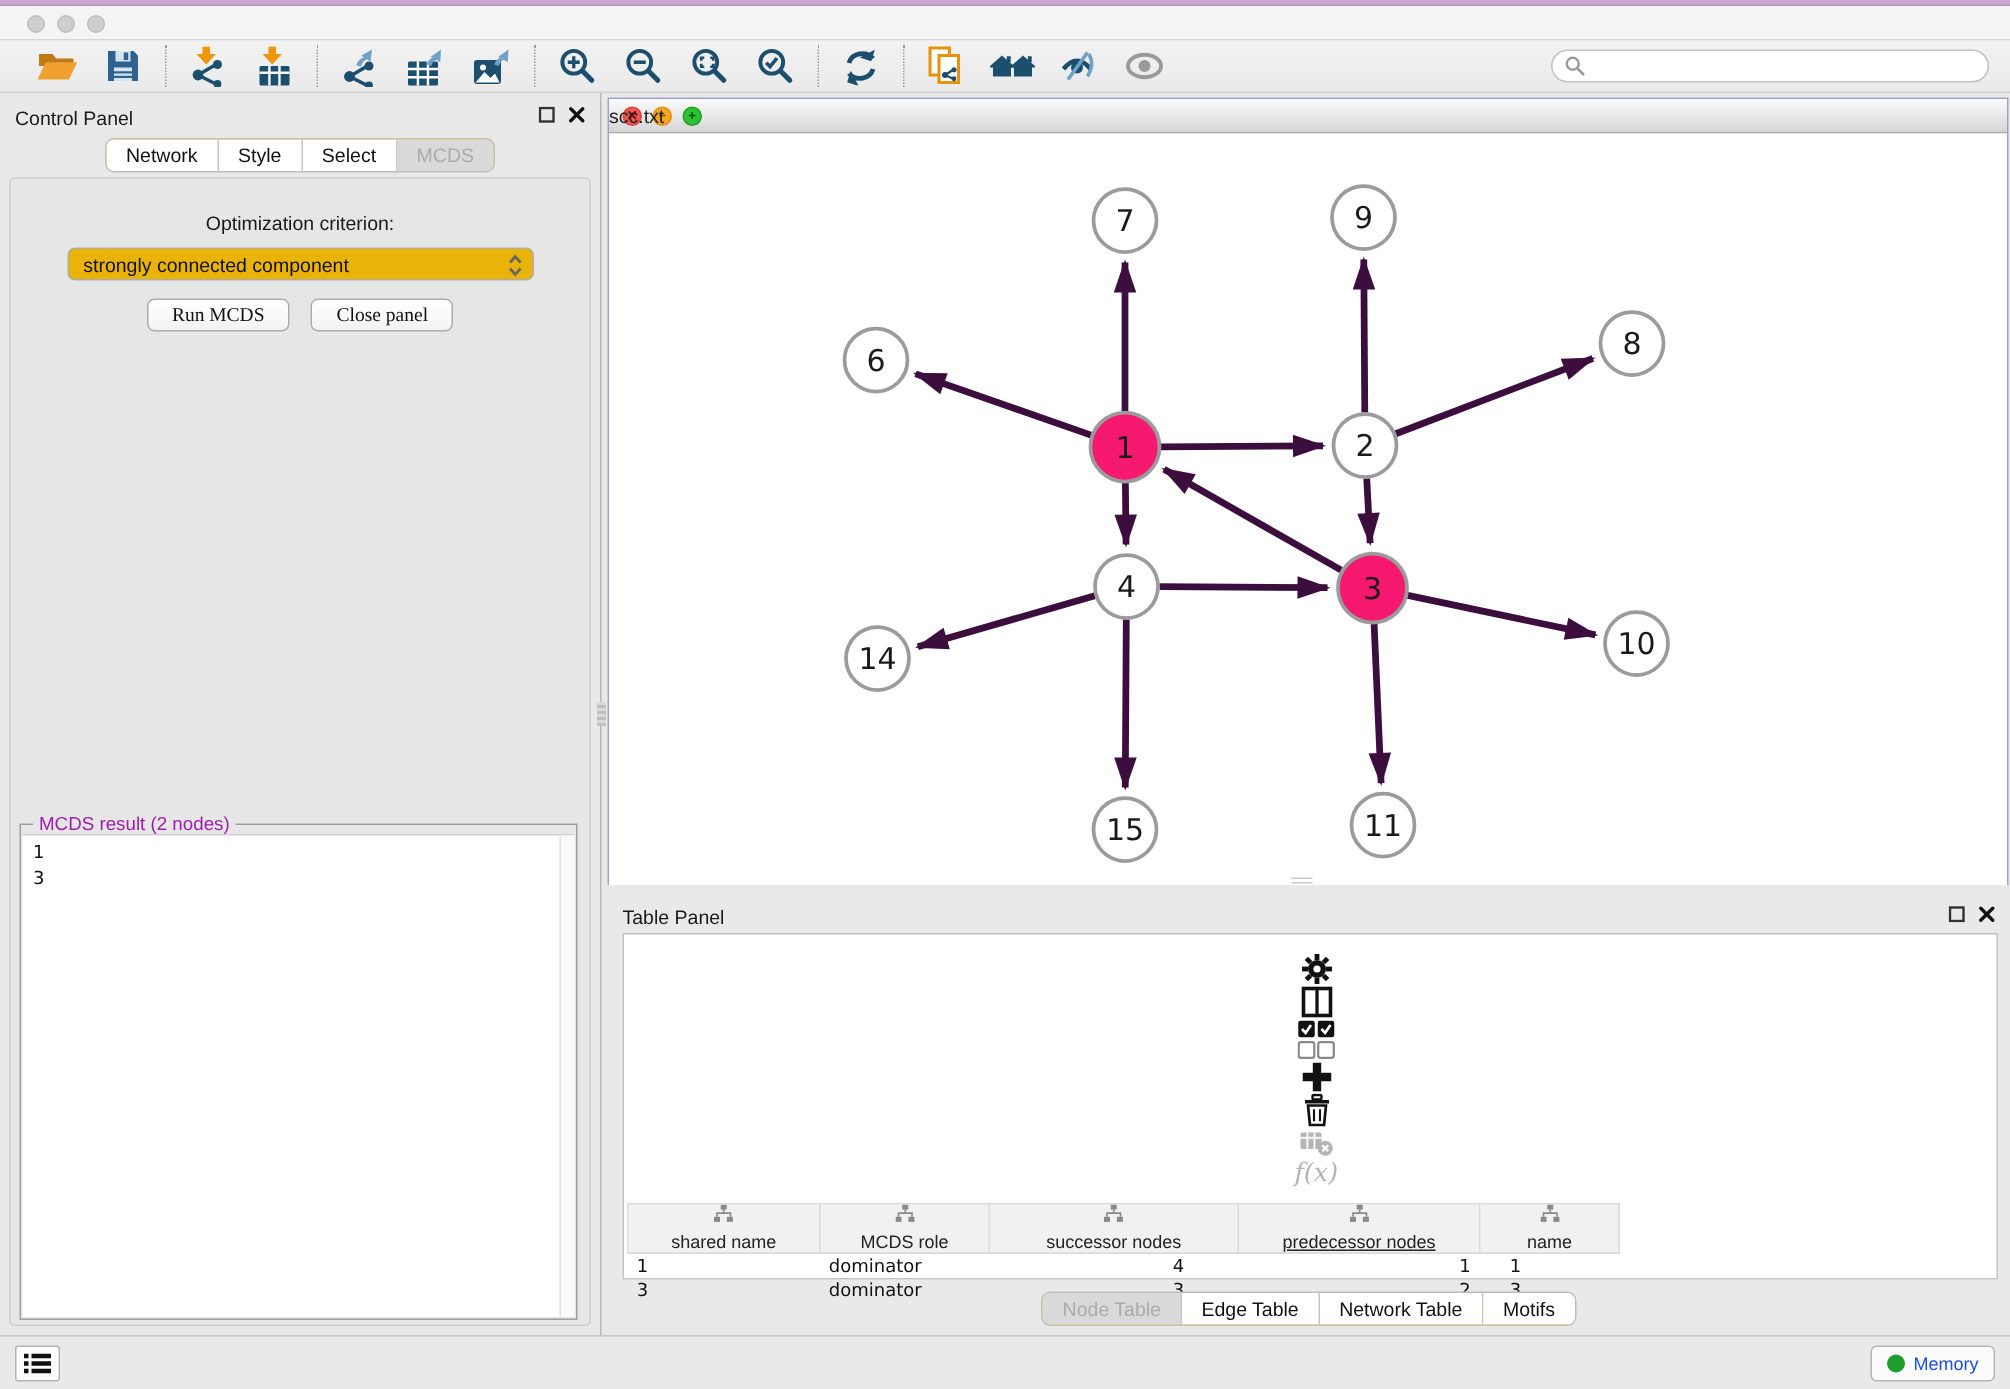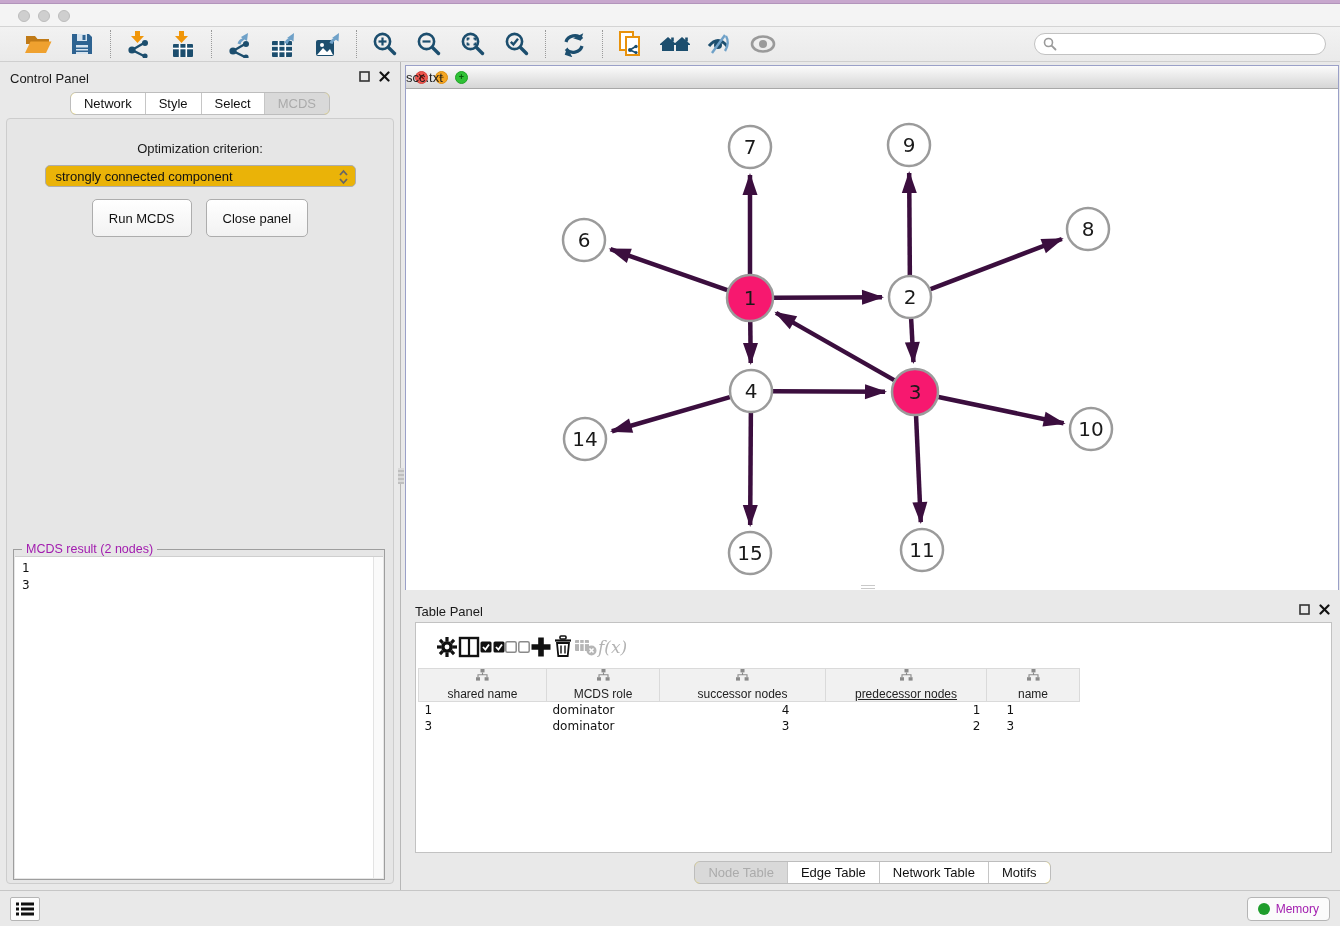--- a/index.html
+++ b/index.html
@@ -29,21 +29,21 @@
   .segmented { display:flex; justify-content:center; }
   .seg-tabs { display:inline-flex; border:1px solid #BDBDBD; border-radius:6px; overflow:hidden; background:#fde047; }
   .seg-tab { font-size:13px; padding:3px 13px; color:#111; background:#fff; border-right:1px solid #C6C6C6; cursor:pointer; white-space:nowrap; }
   .seg-tab:last-child { border-right:none; }
   .seg-tab.active { background:#D9D9D9; color:#ABABAB; }
   #cp-content { position:absolute; left:6px; right:6px; top:56px; bottom:6px; background:#E6E6E6; border:1px solid #CDCDCD; border-radius:4px; }
   #opt-label { text-align:center; font-size:13px; color:#1a1a1a; margin-top:22px; }
   #opt-select { position:relative; margin:9px auto 0 auto; width:311px; height:22px; background:#eab308; border:1px solid #ADADAD; border-radius:5px; font-size:13px; color:#111; display:flex; align-items:center; padding:0 22px 0 10px; cursor:pointer; }
   #opt-select .stepper { position:absolute; right:6px; top:2px; }
   .cp-buttons { display:flex; justify-content:center; gap:14px; margin-top:12px; }
-  .push-btn { height:38px; background:linear-gradient(#FFFFFF,#F2F2F2); border:1px solid #ADADAD; border-radius:5px; font-size:13px; color:#111; padding:0 16px; display:flex; align-items:center; cursor:pointer; font-family:Liberation Sans, sans-serif; }
+  .push-btn { height:22px; background:linear-gradient(#FFFFFF,#F2F2F2); border:1px solid #ADADAD; border-radius:5px; font-size:13px; color:#111; padding:0 16px; display:flex; align-items:center; cursor:pointer; font-family:Liberation Serif, serif; }
   #result-group { position:absolute; left:6px; right:8px; top:430px; bottom:3px; border:1px solid #9E9E9E; }
   #result-title { position:absolute; top:-8px; left:8px; background:#E6E6E6; padding:0 4px; font-size:12.5px; color:#a21caf; }
   #result-area { position:absolute; left:1px; right:1px; top:6px; bottom:1px; background:#fff; border-top:1px solid #CFCFCF; }
   #result-text { font-family:"DejaVu Sans",sans-serif; font-size:12px; line-height:17px; color:#111; padding:3px 0 0 7px; white-space:pre; }
   #result-scrollbar { position:absolute; right:0; top:0; bottom:0; width:10px; background:#FAFAFA; border-left:1px solid #E3E3E3; }
 
   
   #net-frame { position:absolute; left:405px; top:65px; width:934px; height:525px; border:1px solid #9AA0C8; background:#fff; }
   #net-titlebar { position:relative; height:23px; background:linear-gradient(#FBFBFB,#D6D6D6); border-bottom:1px solid #A8A8A8; }
   #net-title { position:absolute; width:100%; top:4px; font-size:13px; color:#222; }
@@ -54,40 +54,40 @@
   .nlight.green { background:#2FC135; border:1px solid #1FA226; color:#0A5B0D; }
   #net-canvas { position:absolute; left:0; top:23px; width:932px; height:501px; background:#fff; overflow:hidden; }
   #graph-svg { width:100%; height:100%; }
   .canvas-grip { position:absolute; left:455px; bottom:1px; width:14px; height:4px; border-top:1px solid #C9C9C9; border-bottom:1px solid #C9C9C9; }
   #splitter-grip { position:absolute; left:398px; top:468px; width:6px; height:16px; background:repeating-linear-gradient(#D9D9D9 0 2px, #BFBFBF 2px 4px); }
 
   
   #table-panel { position:absolute; left:405px; top:595px; width:935px; height:295px; }
   #tp-header { position:relative; height:26px; }
   #tp-content { position:absolute; left:10px; right:8px; top:27px; height:231px; background:#fff; border:1px solid #C2C2C2; }
-  #tp-toolbar { display:flex; align-items:center; padding:12px 0 10px 20px; }
+  #tp-toolbar { display:flex; align-items:center; padding:12px 0 10px 8px;flex-direction:column; }
   .tp-icon { display:flex; align-items:center; justify-content:center; cursor:pointer; }
   #fx-label { font-family:"DejaVu Serif",serif; font-style:italic; font-size:17px; color:#B3B3B3; }
   #tbl { border-collapse:collapse; table-layout:fixed; margin-left:2px; }
   #tbl th { background:#F1F1F1; border:1px solid #DADADA; font-weight:normal; font-size:12px; color:#222; height:21px; }
   #tbl th .th-inner { display:flex; align-items:center; justify-content:flex-start; gap:6px;flex-direction:column; }
   #tbl td { font-size:12px; color:#111; height:16px; padding:0 6px; font-family:"DejaVu Sans",sans-serif; }
   #tbl td.al { text-align:left; }
   #tbl td.ar { text-align:right; }
   #tbl td.c2 { padding-right:36px; }
   #tbl td.c3 { padding-right:6px; }
   #tbl td.c4 { padding-left:20px; }
   #tp-tabs-row { position:absolute; left:0; right:0; top:266px; display:flex; justify-content:center; }
 
   
   #statusbar { position:absolute; left:0; top:890px; width:1340px; height:36px; background:#E9E9E9; border-top:1px solid #C6C6C6; }
   #list-btn { position:absolute; left:10px; top:6px; width:30px; height:24px; background:#FDFDFD; border:1px solid #B5B5B5; border-radius:2px; display:flex; align-items:center; justify-content:center; cursor:pointer; }
   #memory-btn { position:absolute; right:10px; top:6px; height:24px; background:#FBFBFB; border:1px solid #B5B5B5; border-radius:4px; display:flex; align-items:center; gap:6px; padding:0 10px; cursor:pointer; }
   #memory-btn .mem-dot { width:12px; height:12px; border-radius:50%; background:#1F9D2C; }
-  #memory-btn span.lbl { font-size:12px; color:#a21caf; }
+  #memory-btn span.lbl { font-size:12px; color:#1d4ed8; }
 
   svg { display:block; }
 </style>
 </head>
 <body>
 
 <div id="titlebar">
   <div class="accent"></div>
   <div class="traffic">
     <div class="dot"></div>

